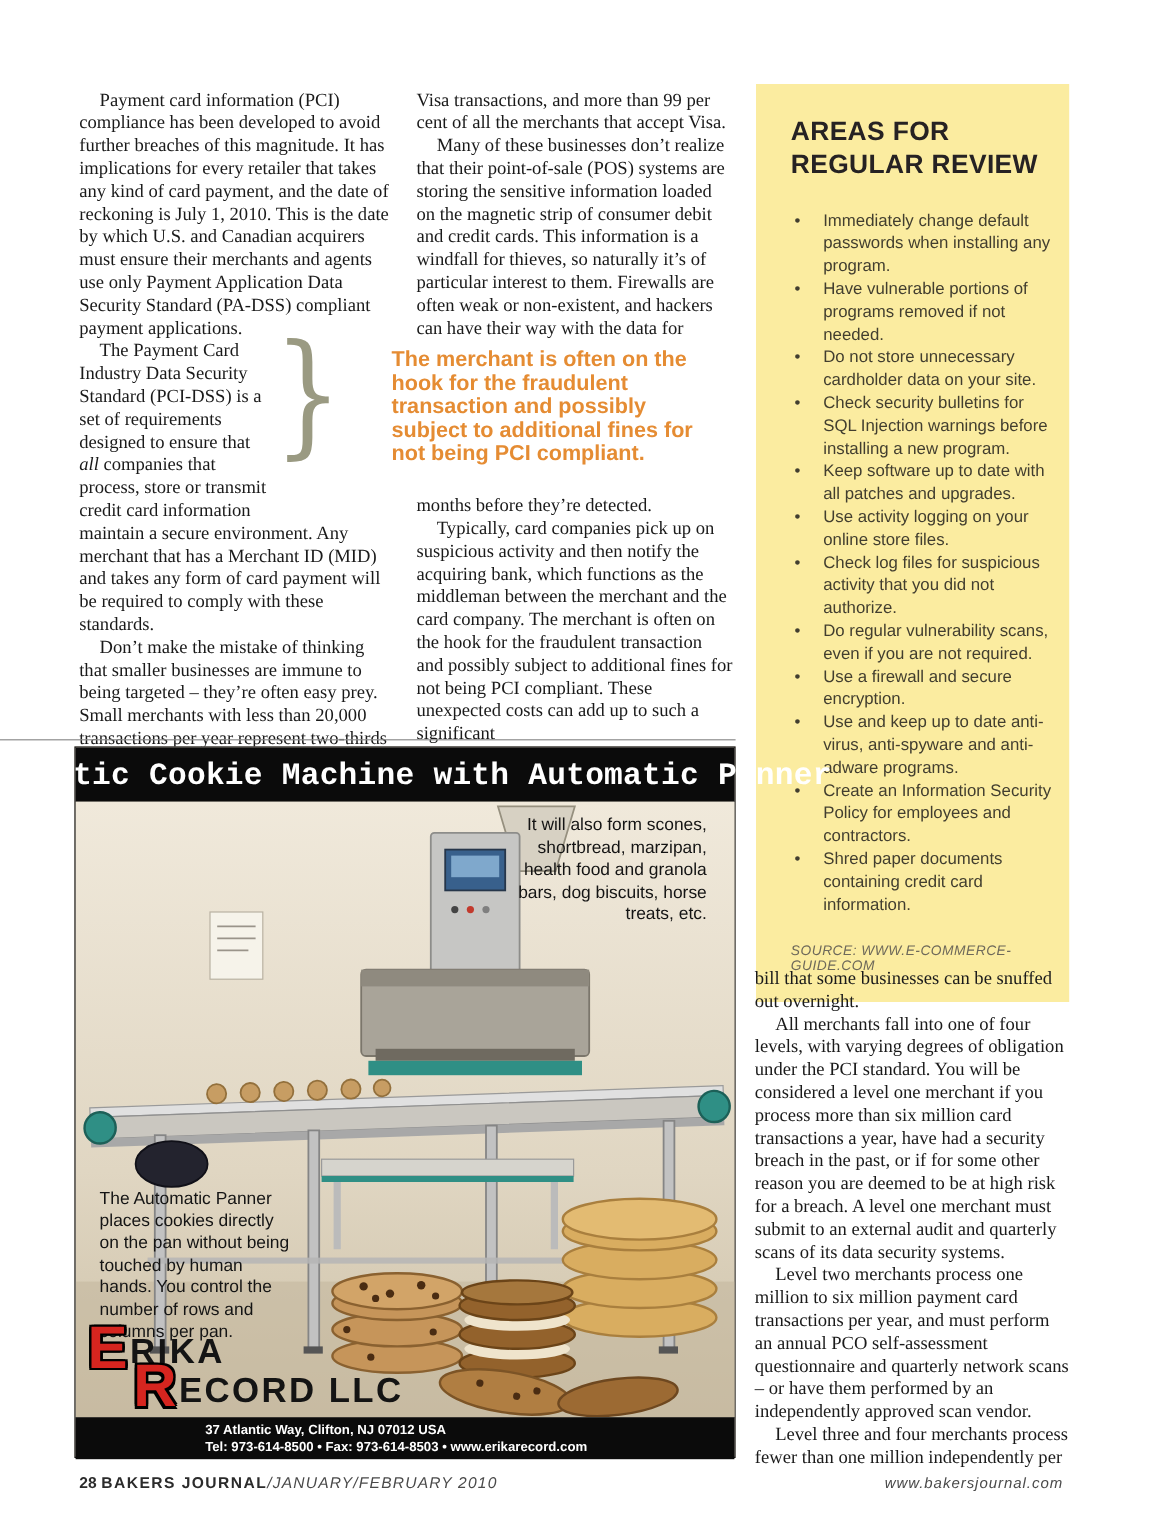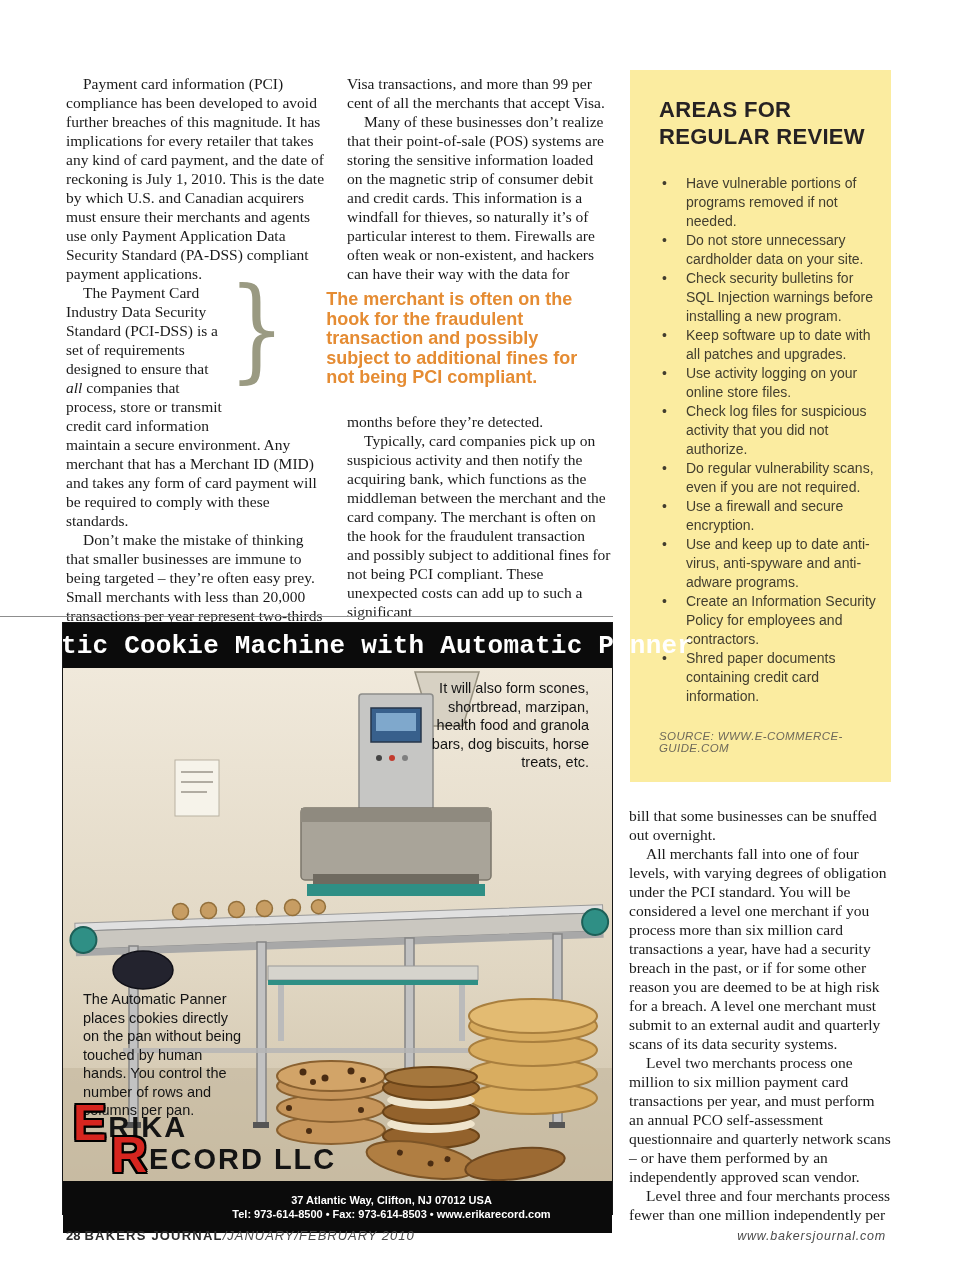--- a/index.html
+++ b/index.html
@@ -69,22 +69,22 @@
     font-family:"Liberation Sans", sans-serif; font-weight:bold; font-size:50px; line-height:38px;
     color:#d6251f;
     text-shadow:-2px -2px 0 #000, 2px -2px 0 #000, -2px 2px 0 #000, 2px 2px 0 #000,
                 -2px 0 0 #000, 2px 0 0 #000, 0 -2px 0 #000, 0 2px 0 #000;
   }
   .logo-word {
     font-family:"Liberation Sans", sans-serif; font-weight:bold; font-size:29px; line-height:30px;
     letter-spacing:2px; color:#141414; margin-left:2px;
   }
   .ad-address {
-    height:52px; background:#0b0b0b; box-sizing:border-box;
-    display:flex; flex-direction:column; justify-content:center; padding-left:108px;text-align:center;
+    height:35px; background:#0b0b0b; box-sizing:border-box;
+    display:flex; flex-direction:column; justify-content:center; padding-left:108px;
   }
   .addr-line { color:#ffffff; font-family:"Liberation Sans", sans-serif; font-size:11px; font-weight:bold; line-height:14px; }
 
   
   .footer-left { position:absolute; left:66px; top:1228px; font-family:"Liberation Sans", sans-serif; font-size:13px; color:#2b2b2b; }
   .footer-left .pn { font-weight:bold; margin-right:4px; }
   .footer-left .mag { font-weight:bold; letter-spacing:1.2px; }
   .footer-left .iss { font-style:italic; letter-spacing:1px; color:#4a4a4a; }
   .footer-right { position:absolute; right:74px; top:1229px; font-family:"Liberation Sans", sans-serif; font-style:italic; font-size:12.5px; letter-spacing:.8px; color:#4a4a4a; }
 </style>
@@ -108,20 +108,21 @@
   </div>
 
   <div class="pullquote">
     <span class="brace">}</span>
     <span class="pq-text">The merchant is often on the hook for the fraudulent transaction and possibly subject to additional fines for not being PCI compliant.</span>
   </div>
 
   <div class="sidebar">
     <h2 class="sidebar-title">AREAS FOR REGULAR REVIEW</h2>
     <ul>
+      <li>Immediately change default passwords when installing any program.</li>
       <li>Have vulnerable portions of programs removed if not needed.</li>
       <li>Do not store unnecessary cardholder data on your site.</li>
       <li>Check security bulletins for SQL Injection warnings before installing a new program.</li>
       <li>Keep software up to date with all patches and upgrades.</li>
       <li>Use activity logging on your online store files.</li>
       <li>Check log files for suspicious activity that you did not authorize.</li>
       <li>Do regular vulnerability scans, even if you are not required.</li>
       <li>Use a firewall and secure encryption.</li>
       <li>Use and keep up to date anti-virus, anti-spyware and anti-adware programs.</li>
       <li>Create an Information Security Policy for employees and contractors.</li>

